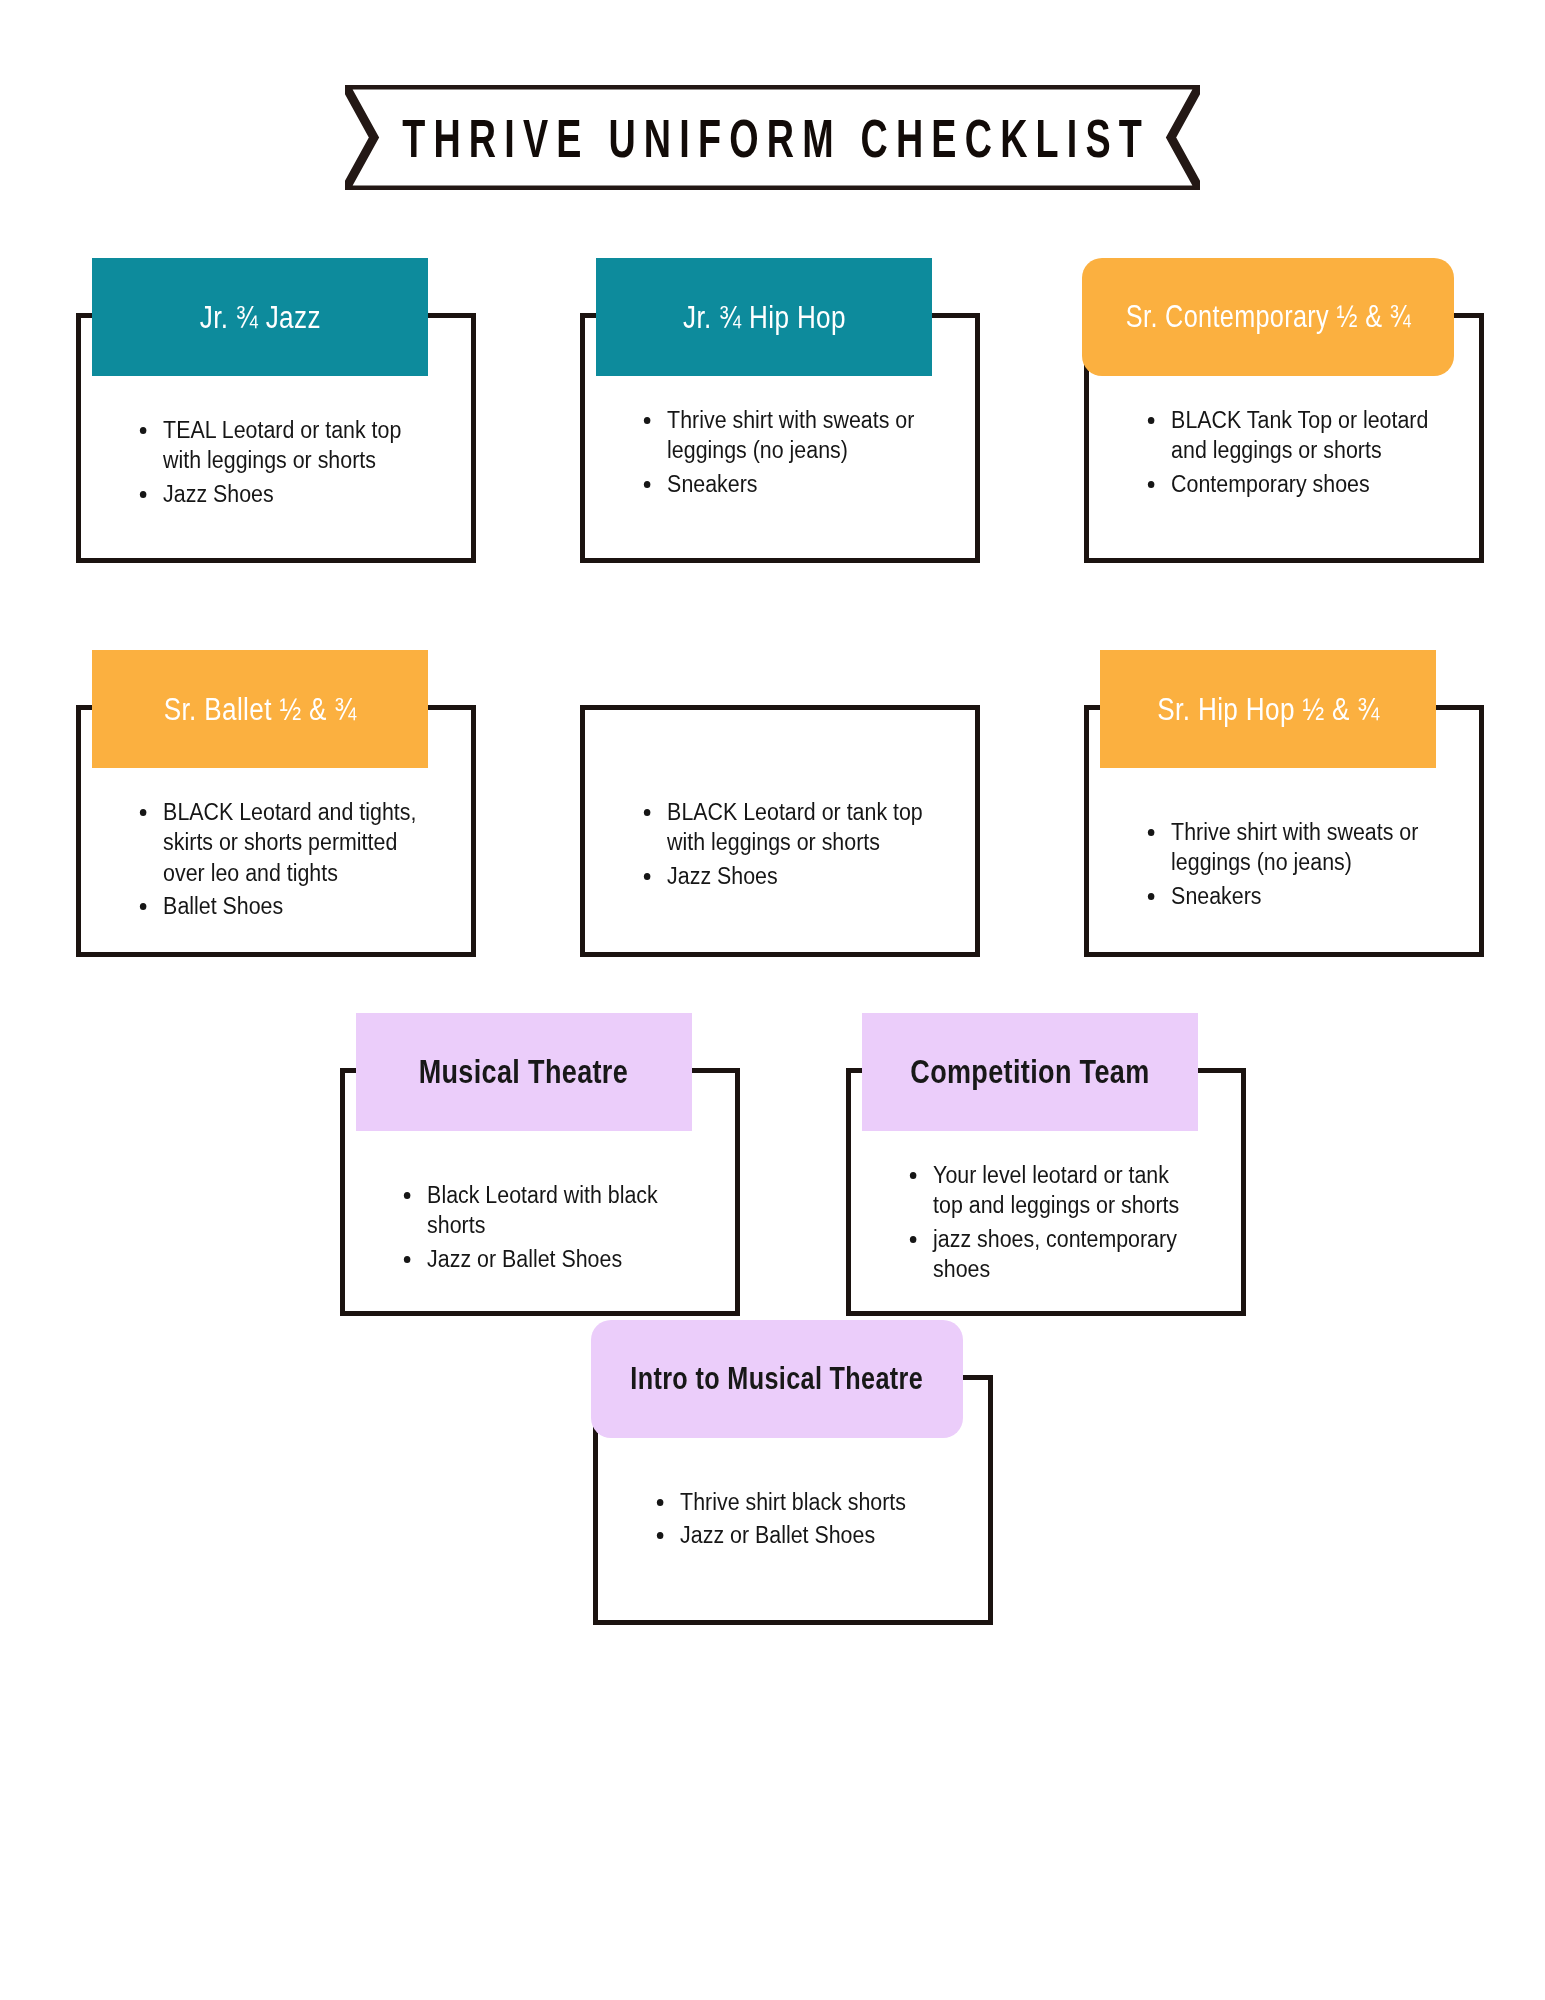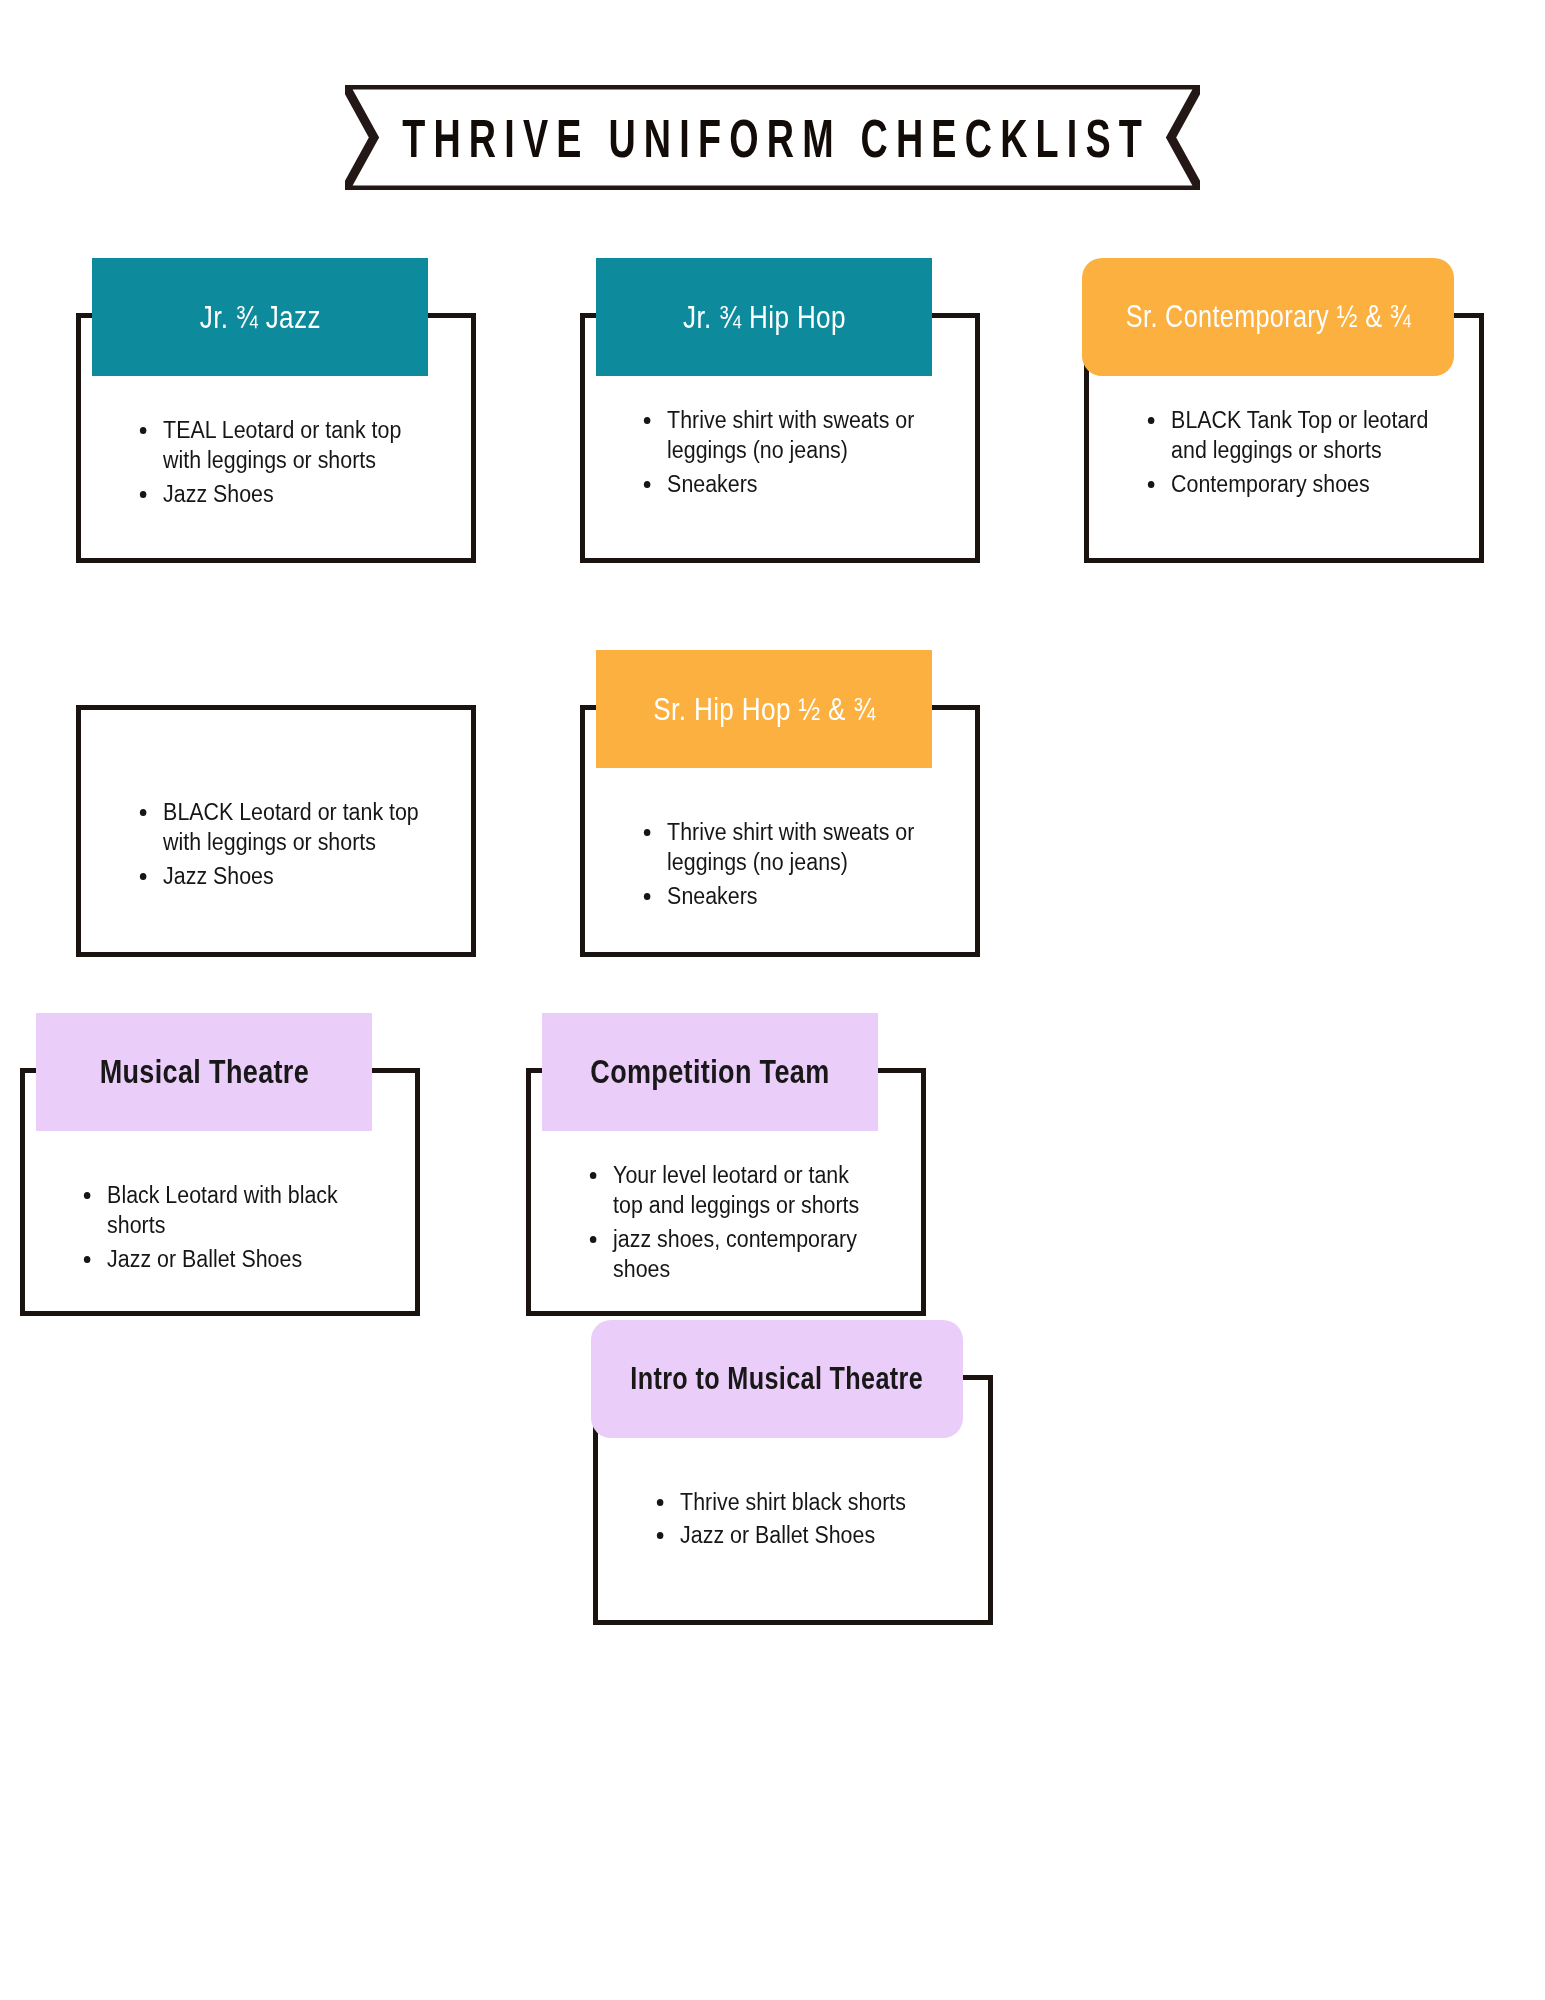--- a/index.html
+++ b/index.html
@@ -63,21 +63,21 @@
 
   
   .row {
     position: absolute;
     display: flex;
     width: 1545px;
     left: 0;
   }
   .row-1 { top: 258px; justify-content: flex-start; padding-left: 56px; gap: 104px; }
   .row-2 { top: 650px; justify-content: flex-start; padding-left: 56px; gap: 104px; }
-  .row-3 { top: 1013px; gap: 106px; }
+  .row-3 { top: 1013px; justify-content: center; gap: 106px; }
   .row-4 { top: 1320px; justify-content: center; }
 
   .card {
     position: relative;
     width: 400px;
     box-sizing: border-box;
     padding-left: 20px;
   }
   .card-box {
     border: 5px solid #1b1310;
@@ -218,20 +218,33 @@
             <li>Contemporary shoes</li>
           </ul>
         </div>
       </div>
     </div>
 
   </div>
 
   <div class="row row-2">
 
+    <div class="card card-r2">
+      <div class="card-header hdr-orange">
+        <div class="card-header-text">Sr. Ballet ½ &amp; ¾</div>
+      </div>
+      <div class="card-box">
+        <div class="list-holder pad-sm">
+          <ul class="card-list">
+            <li>BLACK Leotard and tights, skirts or shorts permitted over leo and tights</li>
+            <li>Ballet Shoes</li>
+          </ul>
+        </div>
+      </div>
+    </div>
 
     <div class="card card-r2">
       <div class="card-box">
         <div class="list-holder pad-sm">
           <ul class="card-list">
             <li>BLACK  Leotard or tank top with leggings or shorts</li>
             <li>Jazz Shoes</li>
           </ul>
         </div>
       </div>

